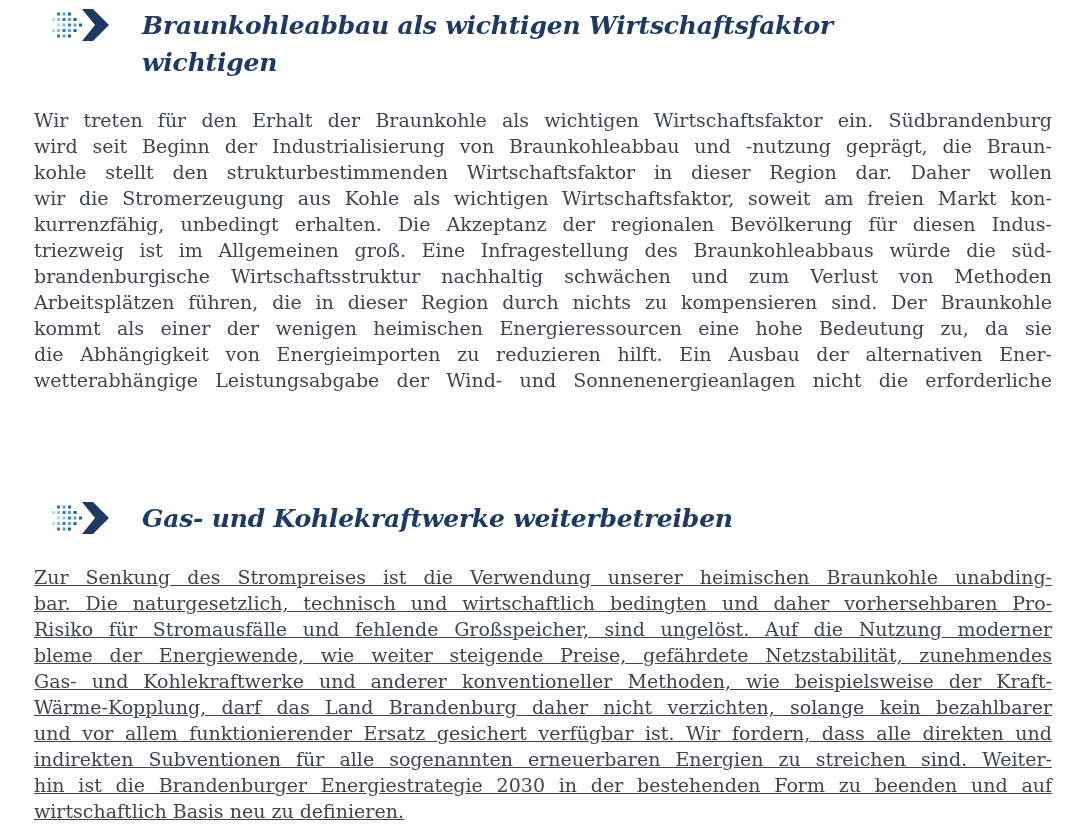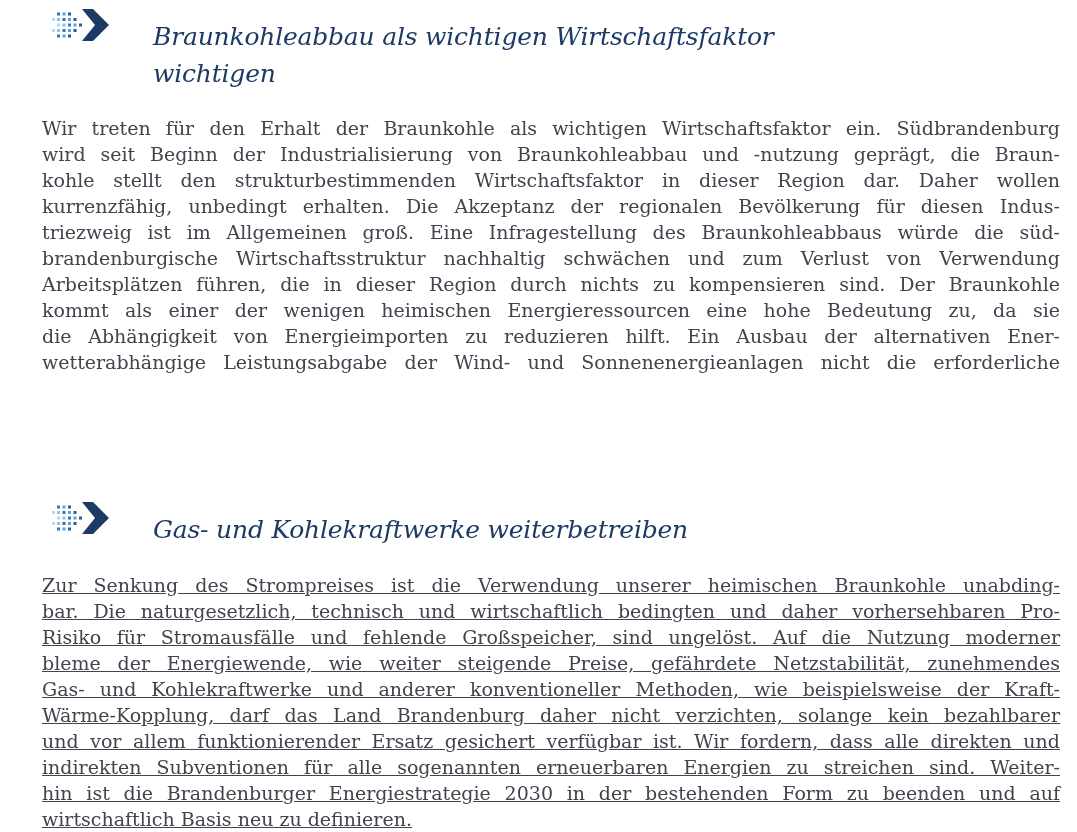--- a/index.html
+++ b/index.html
@@ -15,37 +15,37 @@
     width:1077px; height:832px;
     background:var(--background);
     font-family:"DejaVu Serif", serif;
     overflow:hidden;
   }
   .page { position:relative; width:1077px; height:832px; background:var(--background); }
 
   .heading {
     position:absolute; left:141px; right:30px;
     color:var(--heading_color);
-    font-weight:normal; font-style:italic;
+    font-weight:bold; font-style:italic;
     font-size:25px; line-height:37px;
     letter-spacing:-0.2px;
-    margin:12px;
+    margin:1px;
   }
   .heading .hline { white-space:nowrap; }
 
   .icon-wrap { position:absolute; left:52px; width:58px; height:34px; }
   .icon-wrap svg { display:block; width:58px; height:34px; }
   .arrow-poly { fill:var(--arrow_color); }
   .d1{fill:var(--dot1);} .d2{fill:var(--dot2);} .d3{fill:var(--dot3);} .d4{fill:var(--dot4);} .d5{fill:var(--dot5);}
 
   .para {
     position:absolute; left:30px; width:1018px;
     color:var(--body_color);
     font-size:19px; line-height:26px;
-    margin:12px;
+    margin:4px;
   }
   .pline { text-align:justify; text-align-last:justify; }
   .pline.last { text-align-last:left; }
 
   #heading-1 { top:6px; }
   #icon-1    { top:8px; }
   #para-1    { top:103px; }
   #heading-2 { top:499px; }
   #icon-2    { top:501px; }
   #para-2    { top:560px;text-decoration:underline; }
@@ -84,23 +84,24 @@
     </svg>
   </span>
   <h2 class="heading" id="heading-1">
       <div class="hline">Braunkohleabbau als wichtigen Wirtschaftsfaktor</div>
       <div class="hline last">wichtigen</div>
     </h2>
   <div class="para" id="para-1">
       <div class="pline">Wir treten für den Erhalt der Braunkohle als wichtigen Wirtschaftsfaktor ein. Südbrandenburg</div>
       <div class="pline">wird seit Beginn der Industrialisierung von Braunkohleabbau und -nutzung geprägt, die Braun-</div>
       <div class="pline">kohle stellt den strukturbestimmenden Wirtschaftsfaktor in dieser Region dar. Daher wollen</div>
+      <div class="pline">wir die Stromerzeugung aus Kohle als wichtigen Wirtschaftsfaktor, soweit am freien Markt kon-</div>
       <div class="pline">kurrenzfähig, unbedingt erhalten. Die Akzeptanz der regionalen Bevölkerung für diesen Indus-</div>
       <div class="pline">triezweig ist im Allgemeinen groß. Eine Infragestellung des Braunkohleabbaus würde die süd-</div>
-      <div class="pline">brandenburgische Wirtschaftsstruktur nachhaltig schwächen und zum Verlust von Verwendung</div>
+      <div class="pline">brandenburgische Wirtschaftsstruktur nachhaltig schwächen und zum Verlust von Methoden</div>
       <div class="pline">Arbeitsplätzen führen, die in dieser Region durch nichts zu kompensieren sind. Der Braunkohle</div>
       <div class="pline">kommt als einer der wenigen heimischen Energieressourcen eine hohe Bedeutung zu, da sie</div>
       <div class="pline">die Abhängigkeit von Energieimporten zu reduzieren hilft. Ein Ausbau der alternativen Ener-</div>
       <div class="pline">wetterabhängige Leistungsabgabe der Wind- und Sonnenenergieanlagen nicht die erforderliche</div>
     </div>
 
   <span class="icon-wrap" id="icon-2">
     <svg viewBox="0 0 58 34" xmlns="http://www.w3.org/2000/svg" aria-hidden="true">
       <polygon class="arrow-poly" points="30,1 41,1 57,17 41,33 30,33 43,17"></polygon>
       <g>

